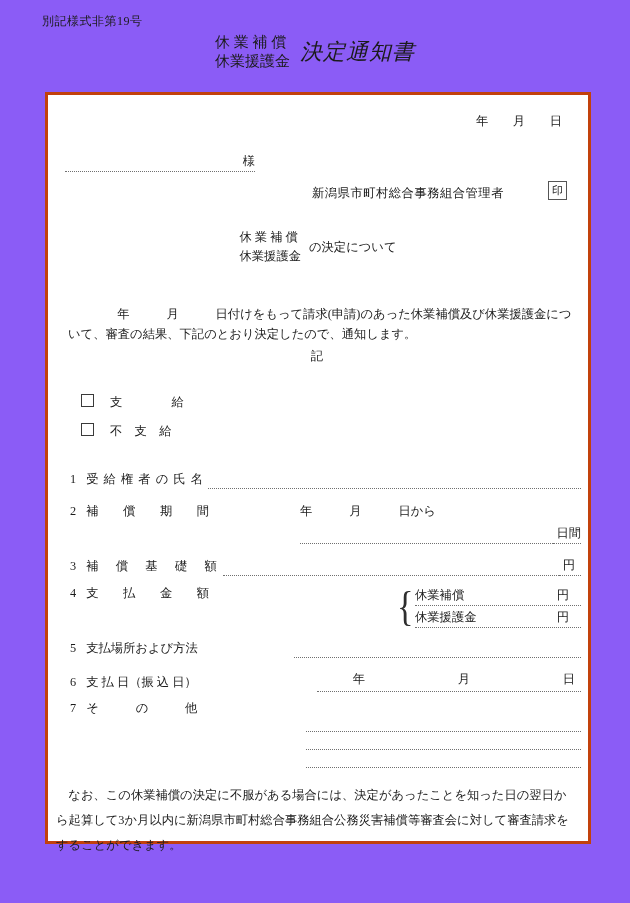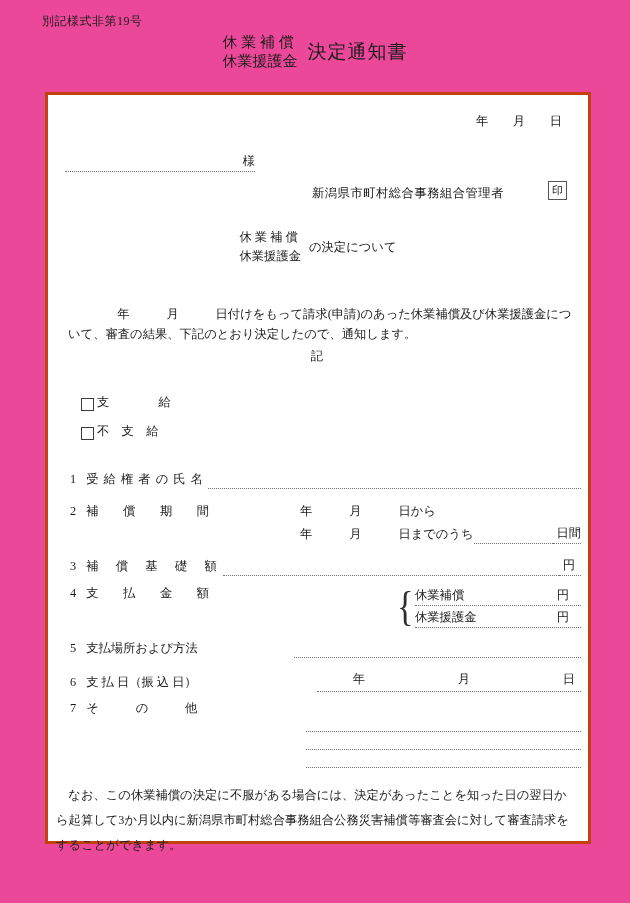--- a/index.html
+++ b/index.html
@@ -1,24 +1,24 @@
 <!DOCTYPE html>
 <html><head>
 <meta charset="utf-8">
 <style>
   html,body{margin:0;padding:0;}
   body{width:630px;height:903px;background:#ffffff;color:#1b1b1b;
        font-family:"Liberation Serif","DejaVu Serif",serif;}
-  .page{position:relative;width:630px;height:903px;background:#ec4899;overflow:hidden;font-size:12.3px;}
+  .page{position:relative;width:630px;height:903px;background:#8b5cf6;overflow:hidden;font-size:12.3px;}
 
   .form-no{position:absolute;left:42px;top:13px;font-size:12px;letter-spacing:.5px;}
 
   .title{position:absolute;left:0;top:33px;width:100%;display:flex;justify-content:center;align-items:center;gap:10px;}
   .title-stack{text-align:left;font-size:15px;line-height:19px;}
-  .title-suffix{font-size:19px;letter-spacing:1px;}
+  .title-suffix{font-size:22px;letter-spacing:1px;font-style:italic;}
 
   .form-box{position:absolute;left:45px;top:92px;width:540px;height:746px;border:3px solid #c2410c;background:#fff;}
   .abs{position:absolute;}
 
   .row{display:flex;align-items:flex-end;}
   .row>span{line-height:15px;padding-bottom:2px;white-space:nowrap;}
   .fill{flex:1 1 auto;border-bottom:1px dotted #707070;height:14px;padding-bottom:0 !important;}
   .dotted-b{border-bottom:1px dotted #707070;}
   .no{flex:0 0 auto;}
   .lbl{margin-left:10px;}
@@ -30,21 +30,21 @@
   .issuer{position:absolute;left:264px;top:90px;letter-spacing:.5px;}
   .seal{position:absolute;left:500px;top:86px;width:17px;height:17px;border:1px solid #555;
         display:flex;align-items:center;justify-content:center;font-size:11px;}
 
   .subject{position:absolute;left:0;top:133px;width:100%;display:flex;justify-content:center;align-items:center;gap:8px;}
   .subject-stack{text-align:left;line-height:19px;}
 
   .intro{position:absolute;left:8px;top:209px;width:506px;line-height:20px;margin-left:12px;}
   .ki{position:absolute;left:0;top:253px;width:100%;text-align:center;letter-spacing:2px;}
 
-  .opt{position:absolute;left:33px;display:flex;align-items:flex-end;gap:3px;}
+  .opt{position:absolute;left:33px;display:flex;align-items:flex-start;gap:16px;}
   .chk{width:11px;height:11px;border:1px solid #3a3a3a;background:#fff;flex:0 0 auto;}
 
   .i1{left:22px;right:7px;top:377px;}
   .i2-lbl{left:22px;top:409px;}
   .i2-from{left:252px;top:409px;line-height:15px;}
   .i2-to{left:252px;right:7px;top:431px;}
   .i3{left:22px;right:7px;top:463px;}
   .i4-l1{left:22px;top:491px;}
   .i4-total{left:85px;top:508px;}
   .dotline{display:inline-block;width:198px;border-bottom:1px dotted #707070;height:14px;}
@@ -123,21 +123,20 @@
       <span class="lbl ls1">受 給 権 者 の 氏 名</span>
       <span class="fill" style="margin-left:4px;"></span>
     </div>
 
     <div class="row abs i2-lbl">
       <span class="no">2</span>
       <span class="lbl">補　　償　　期　　間</span>
     </div>
     <div class="abs i2-from">年　　　月　　　日から</div>
     <div class="row abs i2-to">
-      <span>年　　　月　　　日までのうち</span>
       <span class="fill"></span>
       <span class="dotted-b" style="padding-left:3px;text-align:right;">日間</span>
     </div>
 
     <div class="row abs i3">
       <span class="no">3</span>
       <span class="lbl ls25">補　償　基　礎　額</span>
       <span class="fill" style="margin-left:4px;"></span>
       <span class="dotted-b unit3">円</span>
     </div>

